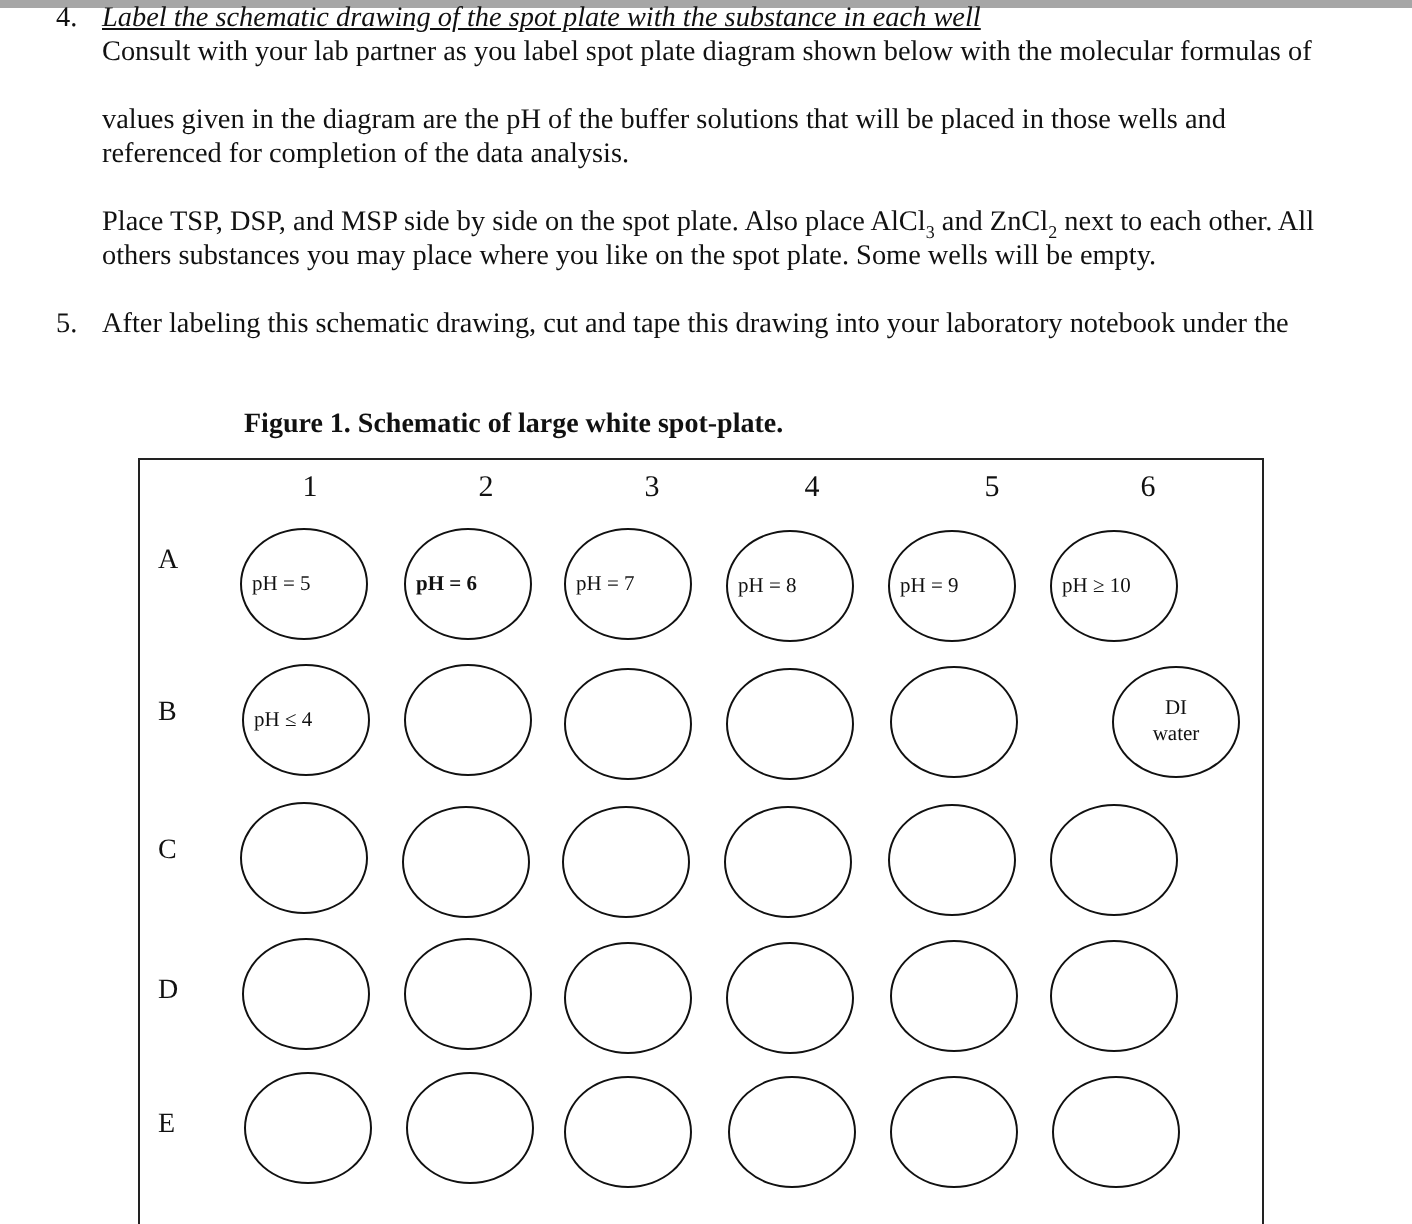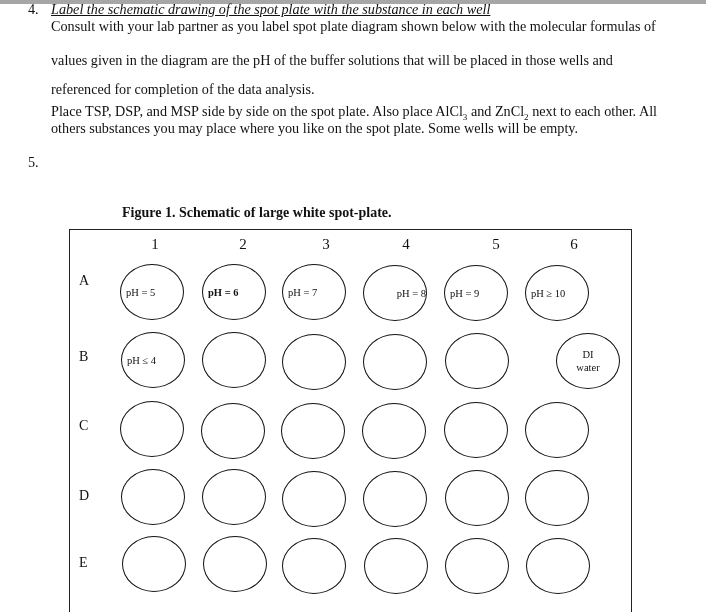--- a/index.html
+++ b/index.html
@@ -27,28 +27,29 @@
 </head>
 <body>
 
 <div class="topbar"></div>
 
 <div class="item" style="left:0;top:0;width:706px;height:195px;">
   <span class="num" style="left:28px;top:1px;">4.</span>
   <div class="txt heading" style="top:1px;">Label the schematic drawing of the spot plate with the substance in each well</div>
   <div class="txt" style="top:18px;">Consult with your lab partner as you label spot plate diagram shown below with the molecular formulas of</div>
   <div class="txt" style="top:52px;">values given in the diagram are the pH of the buffer solutions that will be placed in those wells and</div>
-  <div class="txt" style="top:69px;margin-top:12px;">referenced for completion of the data analysis.</div>
+  <div class="txt" style="top:69px;">referenced for completion of the data analysis.</div>
 
   <div class="txt" style="top:103px;">
     <span>Place TSP, DSP, and MSP side by side on the spot plate. Also place AlCl</span><sub style="font-size:9px">3</sub><span> and ZnCl</span><sub style="font-size:9px">2</sub><span> next to each other.  All</span>
   </div>
   <div class="txt" style="top:120px;">others substances you may place where you like on the spot plate. Some wells will be empty.</div>
 
   <span class="num" style="left:28px;top:154px;">5.</span>
+  <div class="txt" style="top:154px;">After labeling this schematic drawing, cut and tape this drawing into your laboratory notebook under the</div>
 </div>
 
 <div class="fig-caption">Figure 1.  Schematic of large white spot-plate.</div>
 <div class="plate"></div>
 
 <div class="col-label" style="left:155px;">1</div>
 <div class="col-label" style="left:243px;">2</div>
 <div class="col-label" style="left:326px;">3</div>
 <div class="col-label" style="left:406px;">4</div>
 <div class="col-label" style="left:496px;">5</div>
@@ -62,21 +63,21 @@
 
 <div class="well" style="left:120px;top:264px;">
     <span class="lab">pH = 5</span>
   </div>
 <div class="well" style="left:202px;top:264px;font-weight:bold;">
     <span class="lab">pH = 6</span>
   </div>
 <div class="well" style="left:282px;top:264px;">
     <span class="lab">pH = 7</span>
   </div>
-<div class="well" style="left:363px;top:265px;justify-content:flex-end;">
+<div class="well" style="left:363px;top:265px;">
     <span class="lab">pH = 8</span>
   </div>
 <div class="well" style="left:444px;top:265px;">
     <span class="lab">pH = 9</span>
   </div>
 <div class="well" style="left:525px;top:265px;">
     <span class="lab">pH ≥ 10</span>
   </div>
 
 <div class="well" style="left:121px;top:332px;">

